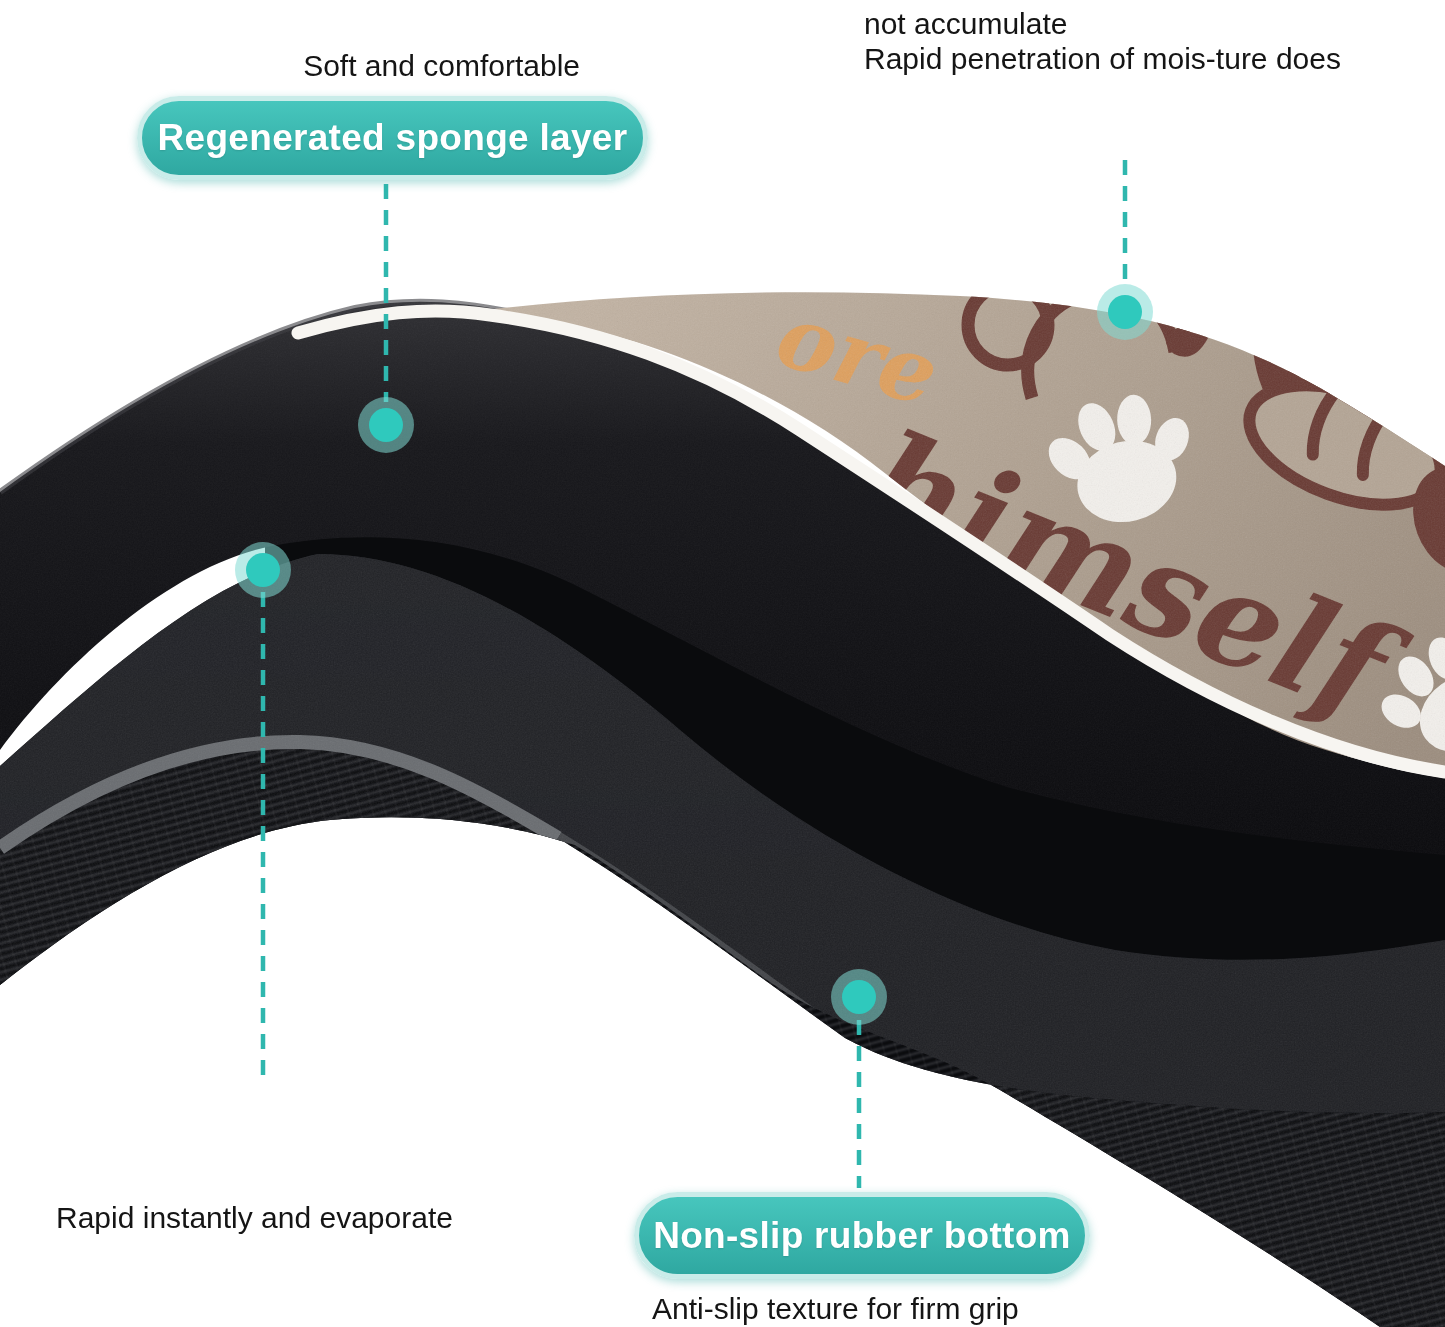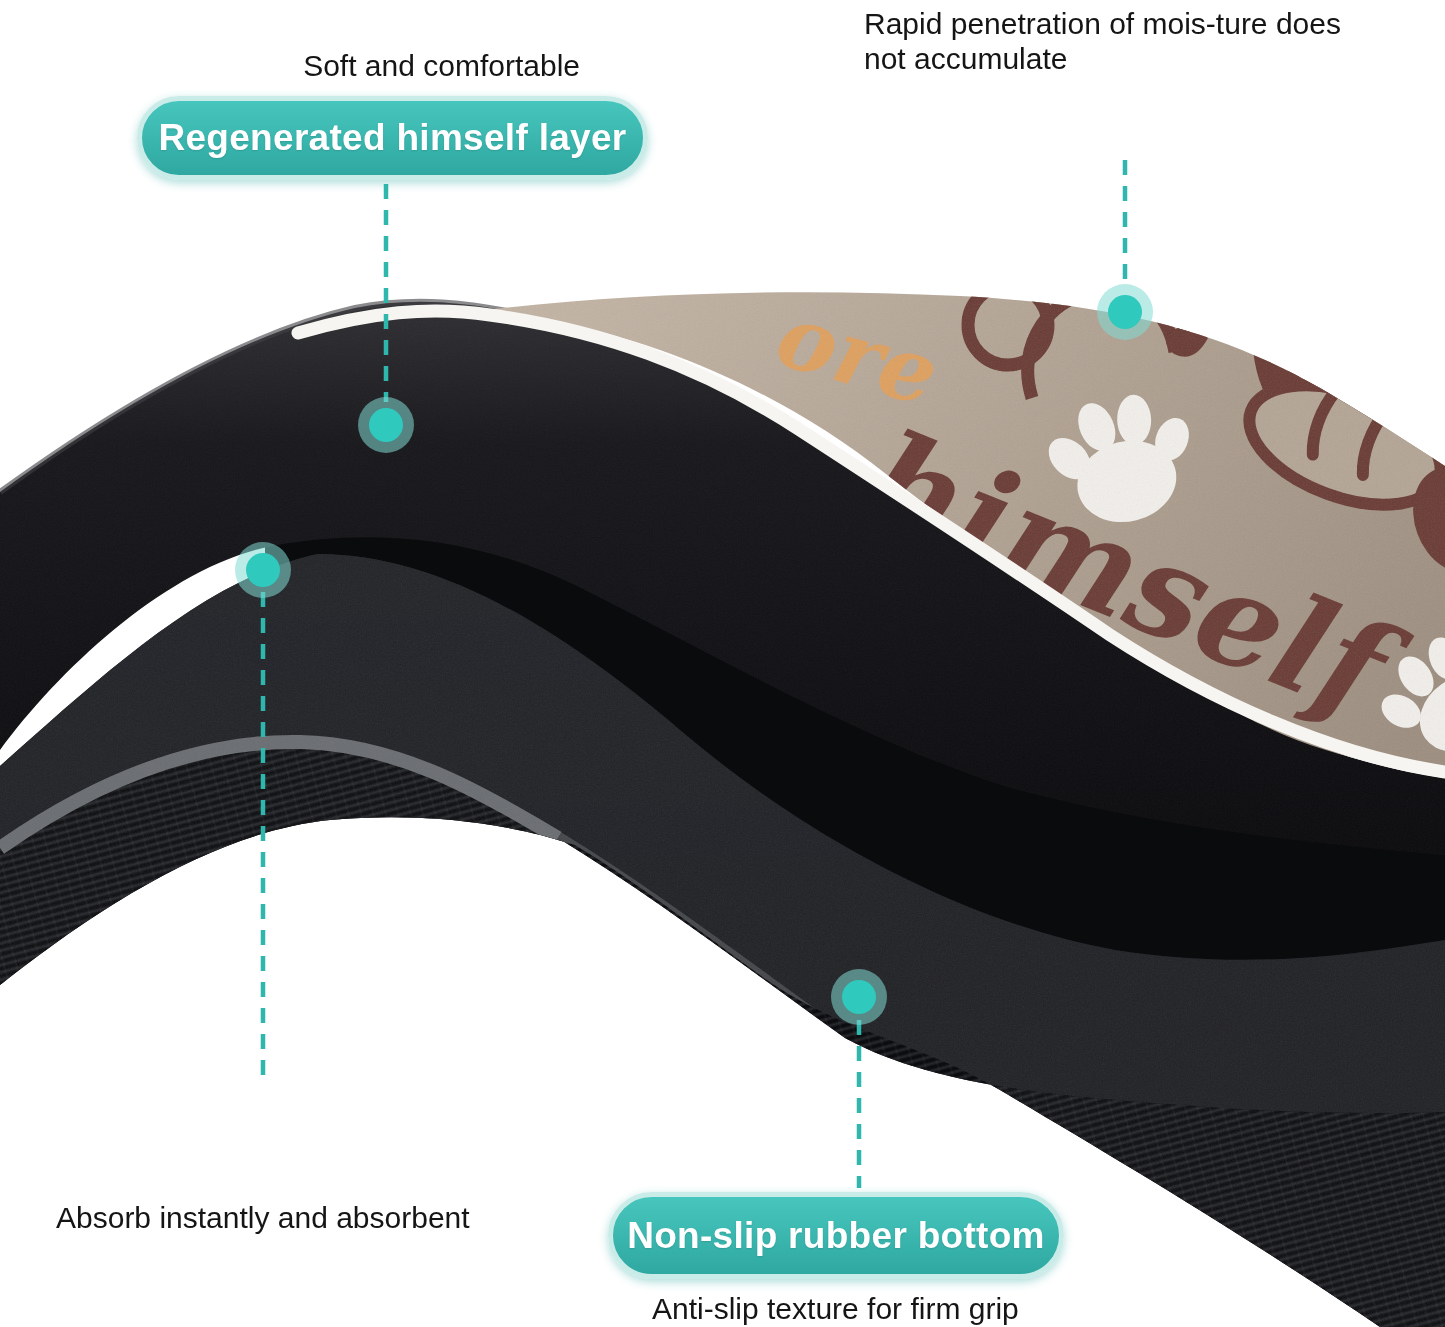--- a/index.html
+++ b/index.html
@@ -133,30 +133,30 @@
         </g>
     <g>
           <circle cx="859" cy="997" r="28" fill="rgba(129,219,212,0.55)"></circle>
           <circle cx="859" cy="997" r="17" fill="#2fc9bd"></circle>
         </g>
   </g>
 </svg>
 
 <div class="caption" style="left:200px;top:48px;width:380px;text-align:right">Soft and comfortable</div>
 <div class="pill" style="left:137px;top:96px;width:511px;height:84px">
-      <span>Regenerated himself layer</span>
+      <span>Regenerated sponge layer</span>
     </div>
 
 <div class="caption" style="left:864px;top:6px">
+  <div>not accumulate</div>
   <div>Rapid penetration of mois-ture does</div>
-  <div>not accumulate</div>
 </div>
 
 <div class="caption" style="left:56px;top:1200px">
-  <div>Absorb instantly and absorbent</div>
+  <div>Rapid instantly and evaporate</div>
 </div>
 
-<div class="pill" style="left:608px;top:1192px;width:456px;height:87px">
+<div class="pill" style="left:634px;top:1192px;width:456px;height:87px">
       <span>Non-slip rubber bottom</span>
     </div>
 <div class="caption" style="left:652px;top:1291px">Anti-slip texture for firm grip</div>
 
 </div>
 
 </body></html>

